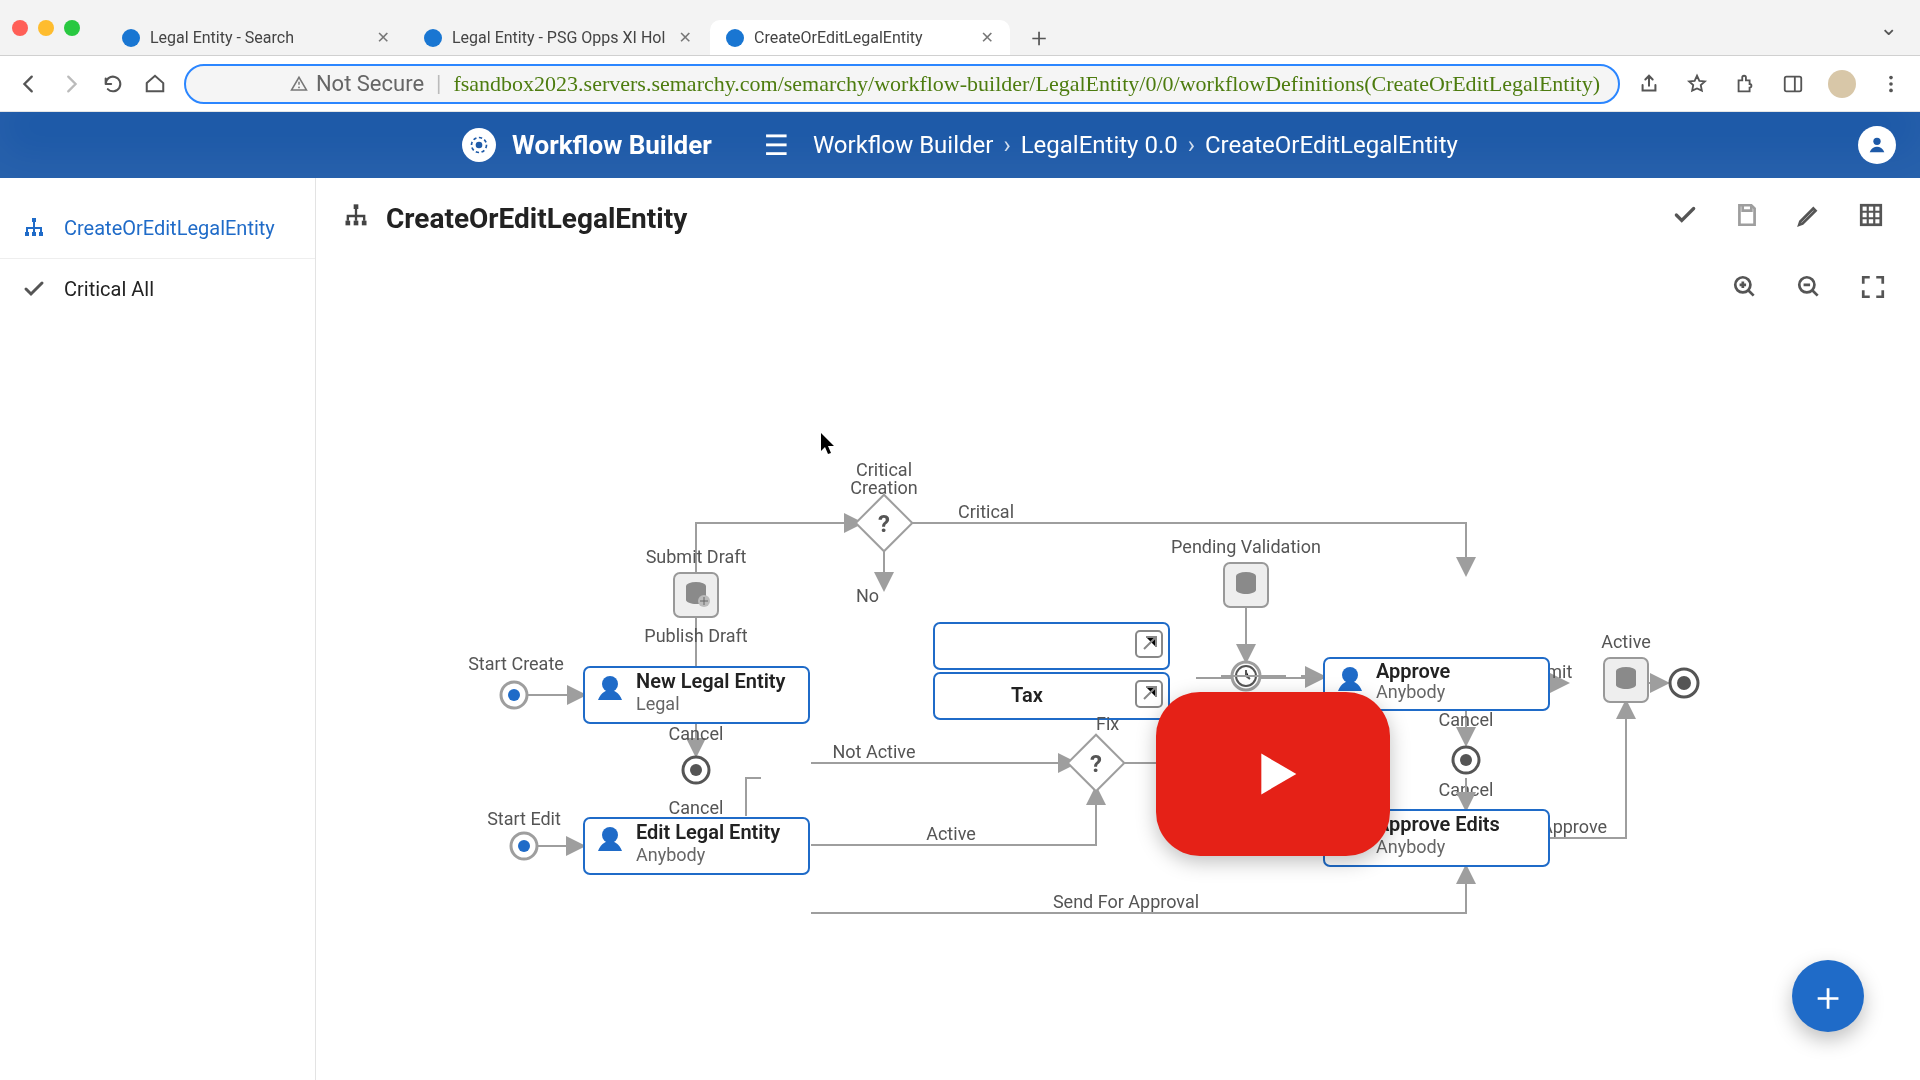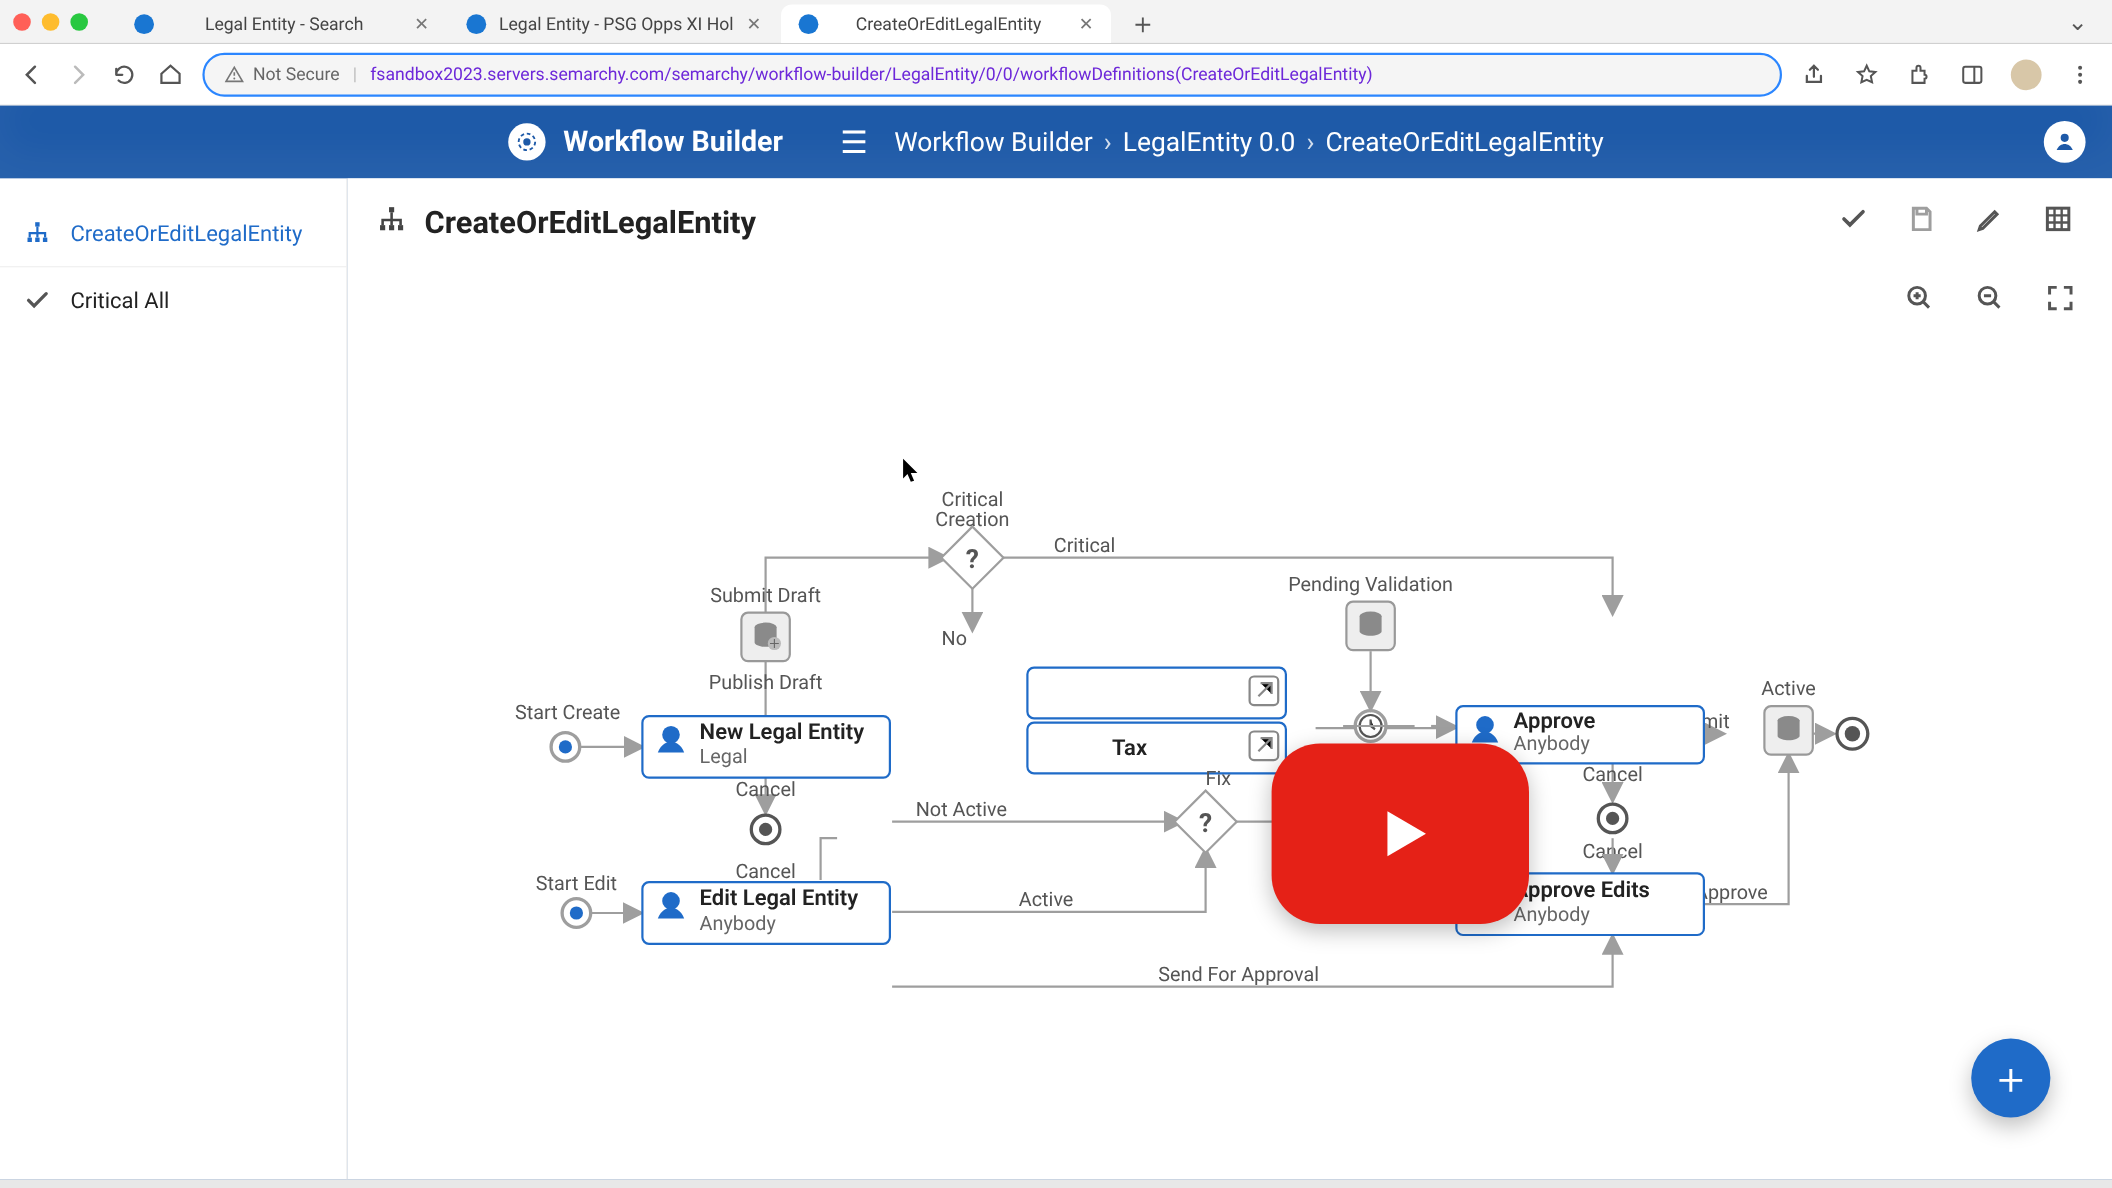--- a/index.html
+++ b/index.html
@@ -1,41 +1,41 @@
 <!DOCTYPE html>
 <html><head>
 <meta charset="utf-8">
 <style>
   * { box-sizing: border-box; margin: 0; padding: 0; }
   html, body { width: 1920px; height: 1080px; font-family: -apple-system, BlinkMacSystemFont, "Segoe UI", Roboto, Arial, sans-serif; overflow: hidden; background: #e8e8e8; }
   body { transform-origin: top left; }
 
   
-  .chrome { height: 40px; background: #f3f3f3; display: flex; align-items: center; padding: 0 12px; gap: 16px; border-bottom: 1px solid #d0d0d0; text-align: center; }
+  .chrome { height: 56px; background: #f3f3f3; display: flex; align-items: center; padding: 0 12px; gap: 16px; border-bottom: 1px solid #d0d0d0; }
   .traffic-lights { display: flex; gap: 10px; padding-right: 10px; }
   .dot { width: 16px; height: 16px; border-radius: 50%; }
   .dot.red { background: #ff5f57; }
   .dot.yellow { background: #febc2e; }
   .dot.green { background: #28c840; }
   .tabs { display: flex; gap: 2px; align-items: flex-end; height: 100%; flex: 1; }
   .tab { display: flex; align-items: center; gap: 10px; padding: 8px 16px; min-width: 300px; max-width: 320px; border-radius: 10px 10px 0 0; font-size: 16px; color: #444; cursor: pointer; position: relative; }
   .tab.active { background: #fff; }
   .tab .fav { width: 18px; height: 18px; border-radius: 50%; background: #1976d2; display: inline-flex; }
   .tab .title { flex: 1; white-space: nowrap; overflow: hidden; text-overflow: ellipsis; }
   .tab .close { color: #777; font-size: 16px; }
   .new-tab { font-size: 26px; color: #555; padding: 0 14px; cursor: pointer; }
   .chrome-right { font-size: 22px; color: #555; padding-right: 10px; }
 
   
   .toolbar { height: 56px; background: #fff; display: flex; align-items: center; padding: 0 16px; gap: 16px; border-bottom: 1px solid #e5e5e5; }
   .nav-btn { width: 26px; height: 26px; color: #555; display: inline-flex; align-items: center; justify-content: center; cursor: pointer; }
   .nav-btn.disabled { color: #bbb; }
-  .addr { flex: 1; height: 40px; border: 2px solid #2b86ff; border-radius: 22px; display: flex; align-items: center; padding: 0 18px; gap: 12px; color: #555; font-size: 16px; background: #f5f5f5; }
+  .addr { flex: 1; height: 40px; border: 2px solid #2b86ff; border-radius: 22px; display: flex; align-items: center; padding: 0 18px; gap: 12px; color: #555; font-size: 22px; background: #f5f5f5; justify-content: flex-end; }
   .addr .secure { display: flex; align-items: center; gap: 8px; color: #666; }
-  .addr .url { color: #6d28d9; }
+  .addr .url { color: #4d7c0f; font-family: Liberation Serif, serif; }
   .tool-right { display: flex; align-items: center; gap: 22px; color: #555; }
   .avatar-sm { width: 28px; height: 28px; border-radius: 50%; background: #d8c7a8; }
 
   
   .app-header { height: 66px; background: #1e5aa8; display: flex; align-items: center; padding: 0 18px; gap: 16px; color: #fff; position: relative; box-shadow: inset 0 -20px 40px rgba(255,255,255,0.05); justify-content: center; }
   .brand-icon { width: 34px; height: 34px; border-radius: 50%; background: #fff; color: #1e5aa8; display: inline-flex; align-items: center; justify-content: center; font-weight: 700; }
   .brand { font-size: 26px; font-weight: 700; margin-right: 36px; }
   .crumb { font-size: 24px; display: flex; align-items: center; gap: 10px; }
   .crumb .sep { opacity: .8; }
   .app-avatar { position: absolute; right: 24px; top: 14px; width: 38px; height: 38px; border-radius: 50%; background: #fff; color: #1e5aa8; display: inline-flex; align-items: center; justify-content: center; }

